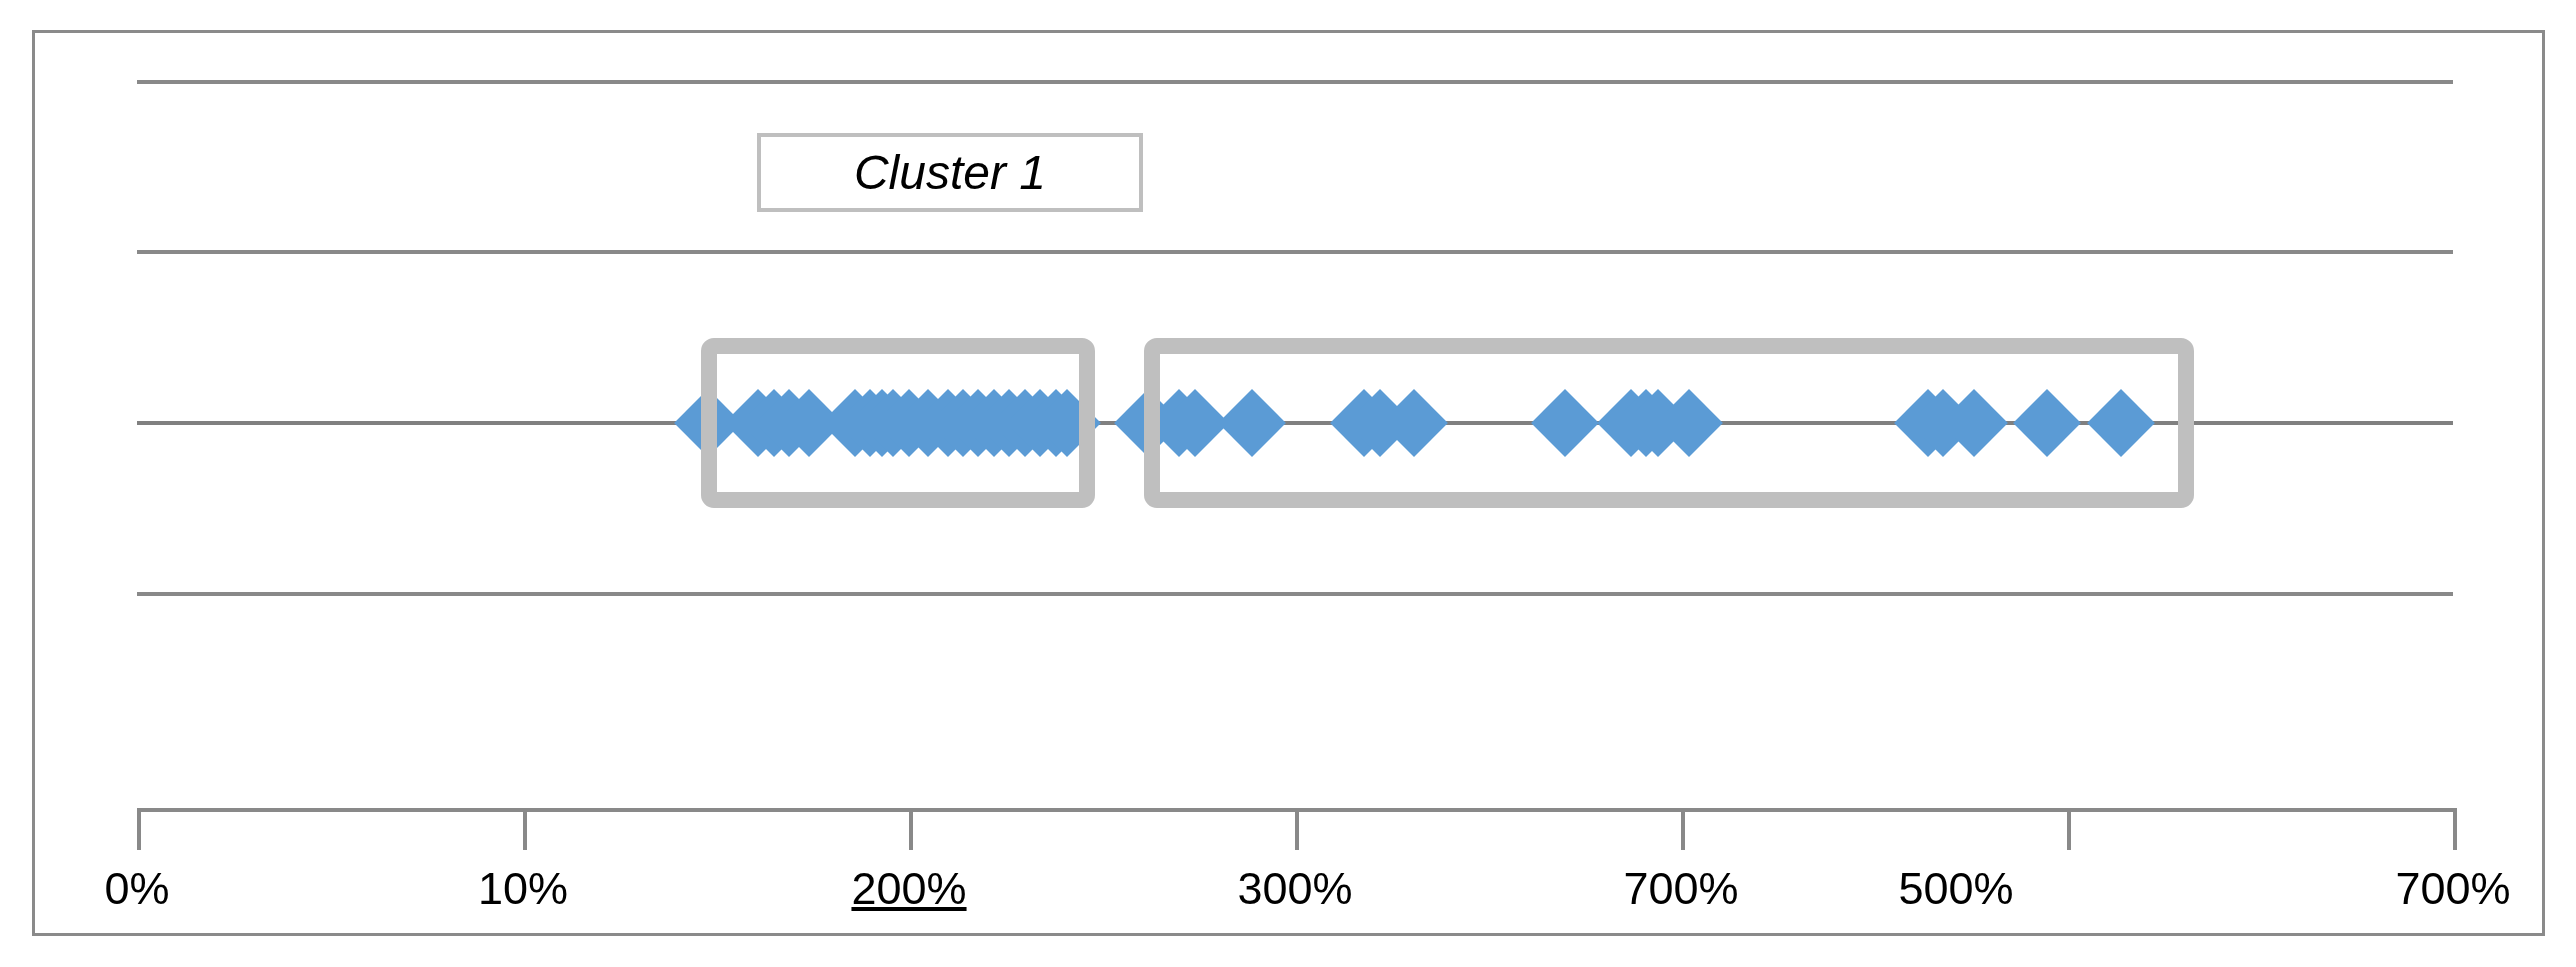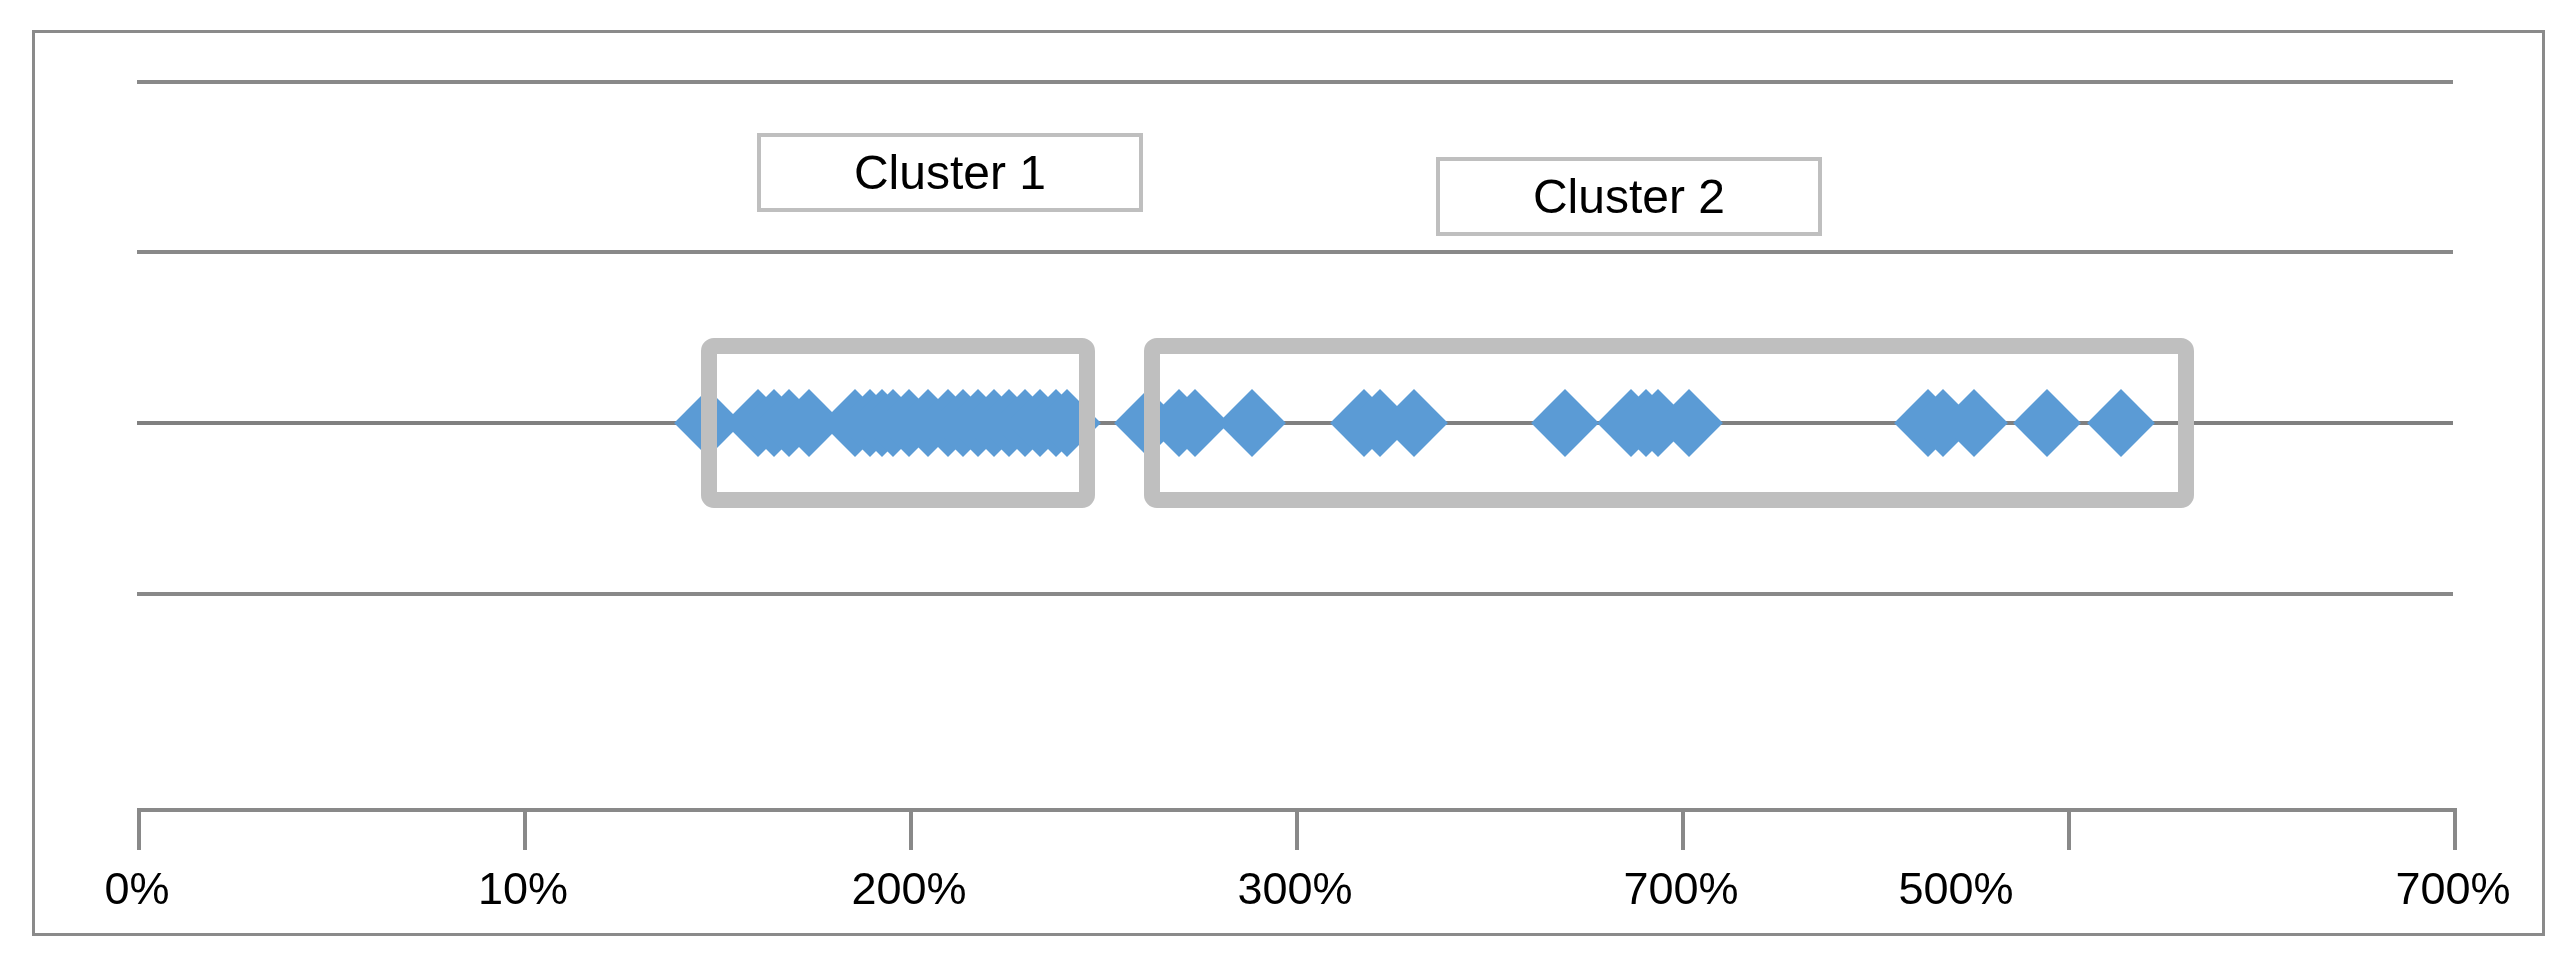--- a/index.html
+++ b/index.html
@@ -87,20 +87,21 @@
     border: 4.3px solid #bfbfbf;
     background: #ffffff;
     box-sizing: border-box;
     display: flex;
     align-items: center;
     justify-content: center;
     font-size: 48px;
     color: #000000;
     font-family: "Liberation Sans", sans-serif;
     white-space: nowrap;
+    font-style: italic;
   }
 </style>
 </head>
 <body>
 
 <div id="stage">
 
   <div id="chart-frame"></div>
 
   <div id="plot-area">
@@ -116,21 +117,21 @@
     <div class="tick" style="left:137px; top:808px; height:42px;"></div>
     <div class="tick" style="left:523px; top:808px; height:42px;"></div>
     <div class="tick" style="left:909px; top:808px; height:42px;"></div>
     <div class="tick" style="left:1295px; top:808px; height:42px;"></div>
     <div class="tick" style="left:1681px; top:808px; height:42px;"></div>
     <div class="tick" style="left:2067px; top:808px; height:42px;"></div>
     <div class="tick" style="left:2453px; top:808px; height:42px;"></div>
 
     <div class="tick-label" style="left:65px; top:866px; width:144px;">0%</div>
     <div class="tick-label" style="left:451px; top:866px; width:144px;">10%</div>
-    <div class="tick-label" style="left:837px; top:866px; width:144px;">200%</div>
+    <div class="tick-label" style="left:837px; top:866px; width:144px;text-decoration:underline;">200%</div>
     <div class="tick-label" style="left:1223px; top:866px; width:144px;">300%</div>
     <div class="tick-label" style="left:1609px; top:866px; width:144px;">700%</div>
     <div class="tick-label" style="left:1884px; top:866px; width:144px;">500%</div>
     <div class="tick-label" style="left:2381px; top:866px; width:144px;">700%</div>
 
     <div id="marker-layer">
         <div class="marker" style="left: 708px; top: 423px; background: rgb(91, 155, 213);"></div>
         <div class="marker" style="left: 758px; top: 423px; background: rgb(91, 155, 213);"></div>
         <div class="marker" style="left: 774px; top: 423px; background: rgb(91, 155, 213);"></div>
         <div class="marker" style="left: 789px; top: 423px; background: rgb(91, 155, 213);"></div>
@@ -173,18 +174,15 @@
         <div class="cluster-box" style="left: 701px; width: 394px; top: 338px; height: 170px; border-color: rgb(191, 191, 191);"></div>
         <div class="cluster-box" style="left: 1144px; width: 1050px; top: 338px; height: 170px; border-color: rgb(191, 191, 191);"></div>
       </div>
 
   </div>
 
   <div class="cluster-label" style="left:757px; top:133px; width:386px; height:79px;">
     <span>Cluster 1</span>
   </div>
 
-  <div class="cluster-label" style="left:1436px; top:157px; width:386px; height:79px;">
-    <span>Cluster 2</span>
-  </div>
 
 </div>
 
 
 </body></html>

